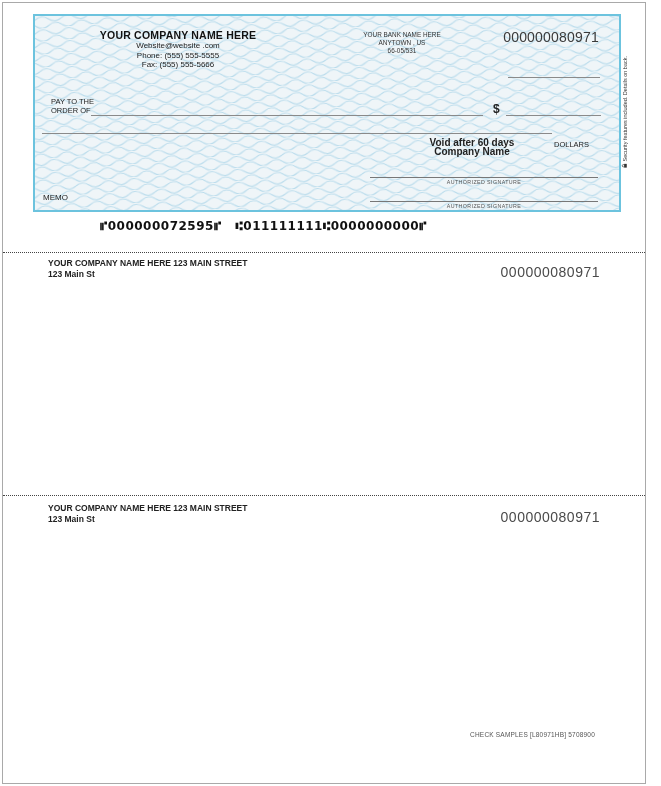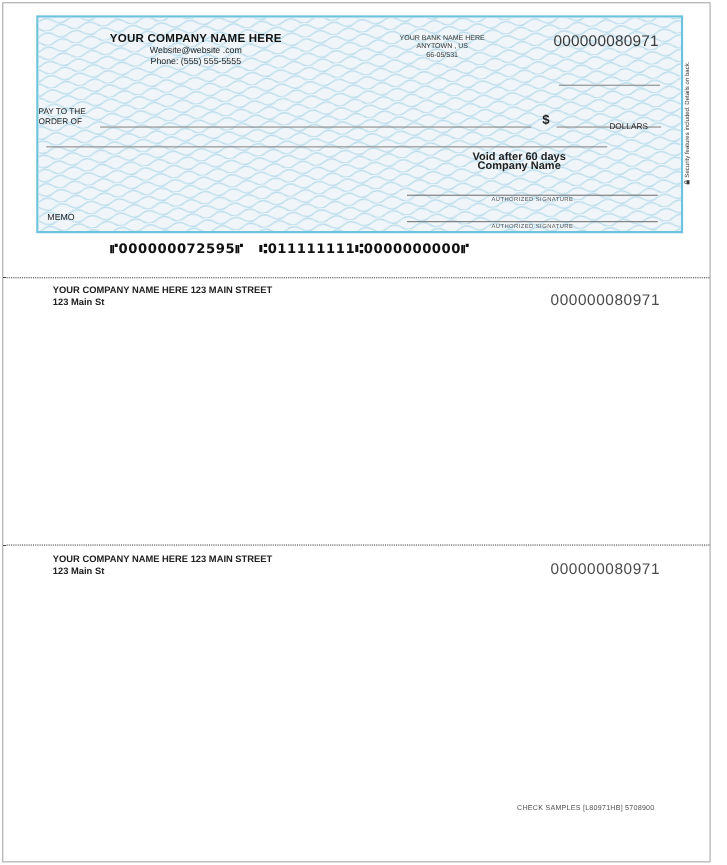--- a/index.html
+++ b/index.html
@@ -15,27 +15,27 @@
 
   .company{left:28px;top:13px;width:230px;text-align:center;}
   .company-name{font-size:10.5px;font-weight:bold;color:#111;letter-spacing:.2px;}
   .addr{font-size:8px;line-height:9.6px;color:#222;}
 
   .bank{left:300px;top:15px;width:134px;text-align:center;font-size:6.4px;line-height:7.8px;color:#333;}
 
   .check-number{right:20px;top:13px;font-size:14px;color:#3a3a3a;letter-spacing:.2px;}
   .date-line{right:19px;top:61px;width:92px;border-bottom:1px solid #8a8a8a;height:0;}
 
-  .payto{left:0;top:82px;font-size:7.5px;line-height:8.8px;color:#1d1d1d;}
+  .payto{left:16px;top:82px;font-size:7.5px;line-height:8.8px;color:#1d1d1d;}
   .payee-line{left:56px;top:99px;width:392px;border-bottom:1px solid #8a8a8a;height:0;}
   .dollar-sign{left:458px;top:86px;font-size:12px;font-weight:bold;color:#222;}
   .amount-line{right:18px;top:99px;width:95px;border-bottom:1px solid #8a8a8a;height:0;}
 
   .words-line{left:7px;top:117px;width:510px;border-bottom:1px solid #8a8a8a;height:0;}
-  .dollars{left:519px;top:94px;font-size:7.5px;color:#222;}
+  .dollars{left:519px;top:124px;font-size:7.5px;color:#222;}
 
   .void{left:357px;top:122px;width:160px;text-align:center;font-size:10px;line-height:9px;
         font-weight:600;color:#222;}
 
   .sig{left:335px;width:228px;border-top:1px solid #777;height:0;text-align:center;}
   .sig1{top:161px;} .sig2{top:185px;}
   .sig-label{font-size:5.3px;color:#555;letter-spacing:.4px;padding-top:1px;}
 
   .memo{left:8px;top:177px;font-size:8px;color:#1d1d1d;}
 
@@ -77,20 +77,21 @@
         </pattern>
       </defs>
       <rect width="584" height="194" fill="#eff5f8"></rect>
       <rect width="584" height="194" fill="url(#wv)"></rect>
     </svg>
 
     <div class="company">
       <div class="company-name">YOUR COMPANY NAME HERE</div>
       <div class="addr">Website@website .com</div>
       <div class="addr">Phone: (555) 555-5555</div>
+      <div class="addr">Fax: (555) 555-5666</div>
     </div>
 
     <div class="bank">
       <div>YOUR BANK NAME HERE</div>
       <div>ANYTOWN , US</div>
       <div>66-05/531</div>
     </div>
 
     <div class="check-number">000000080971</div>
     <div class="date-line"></div>

